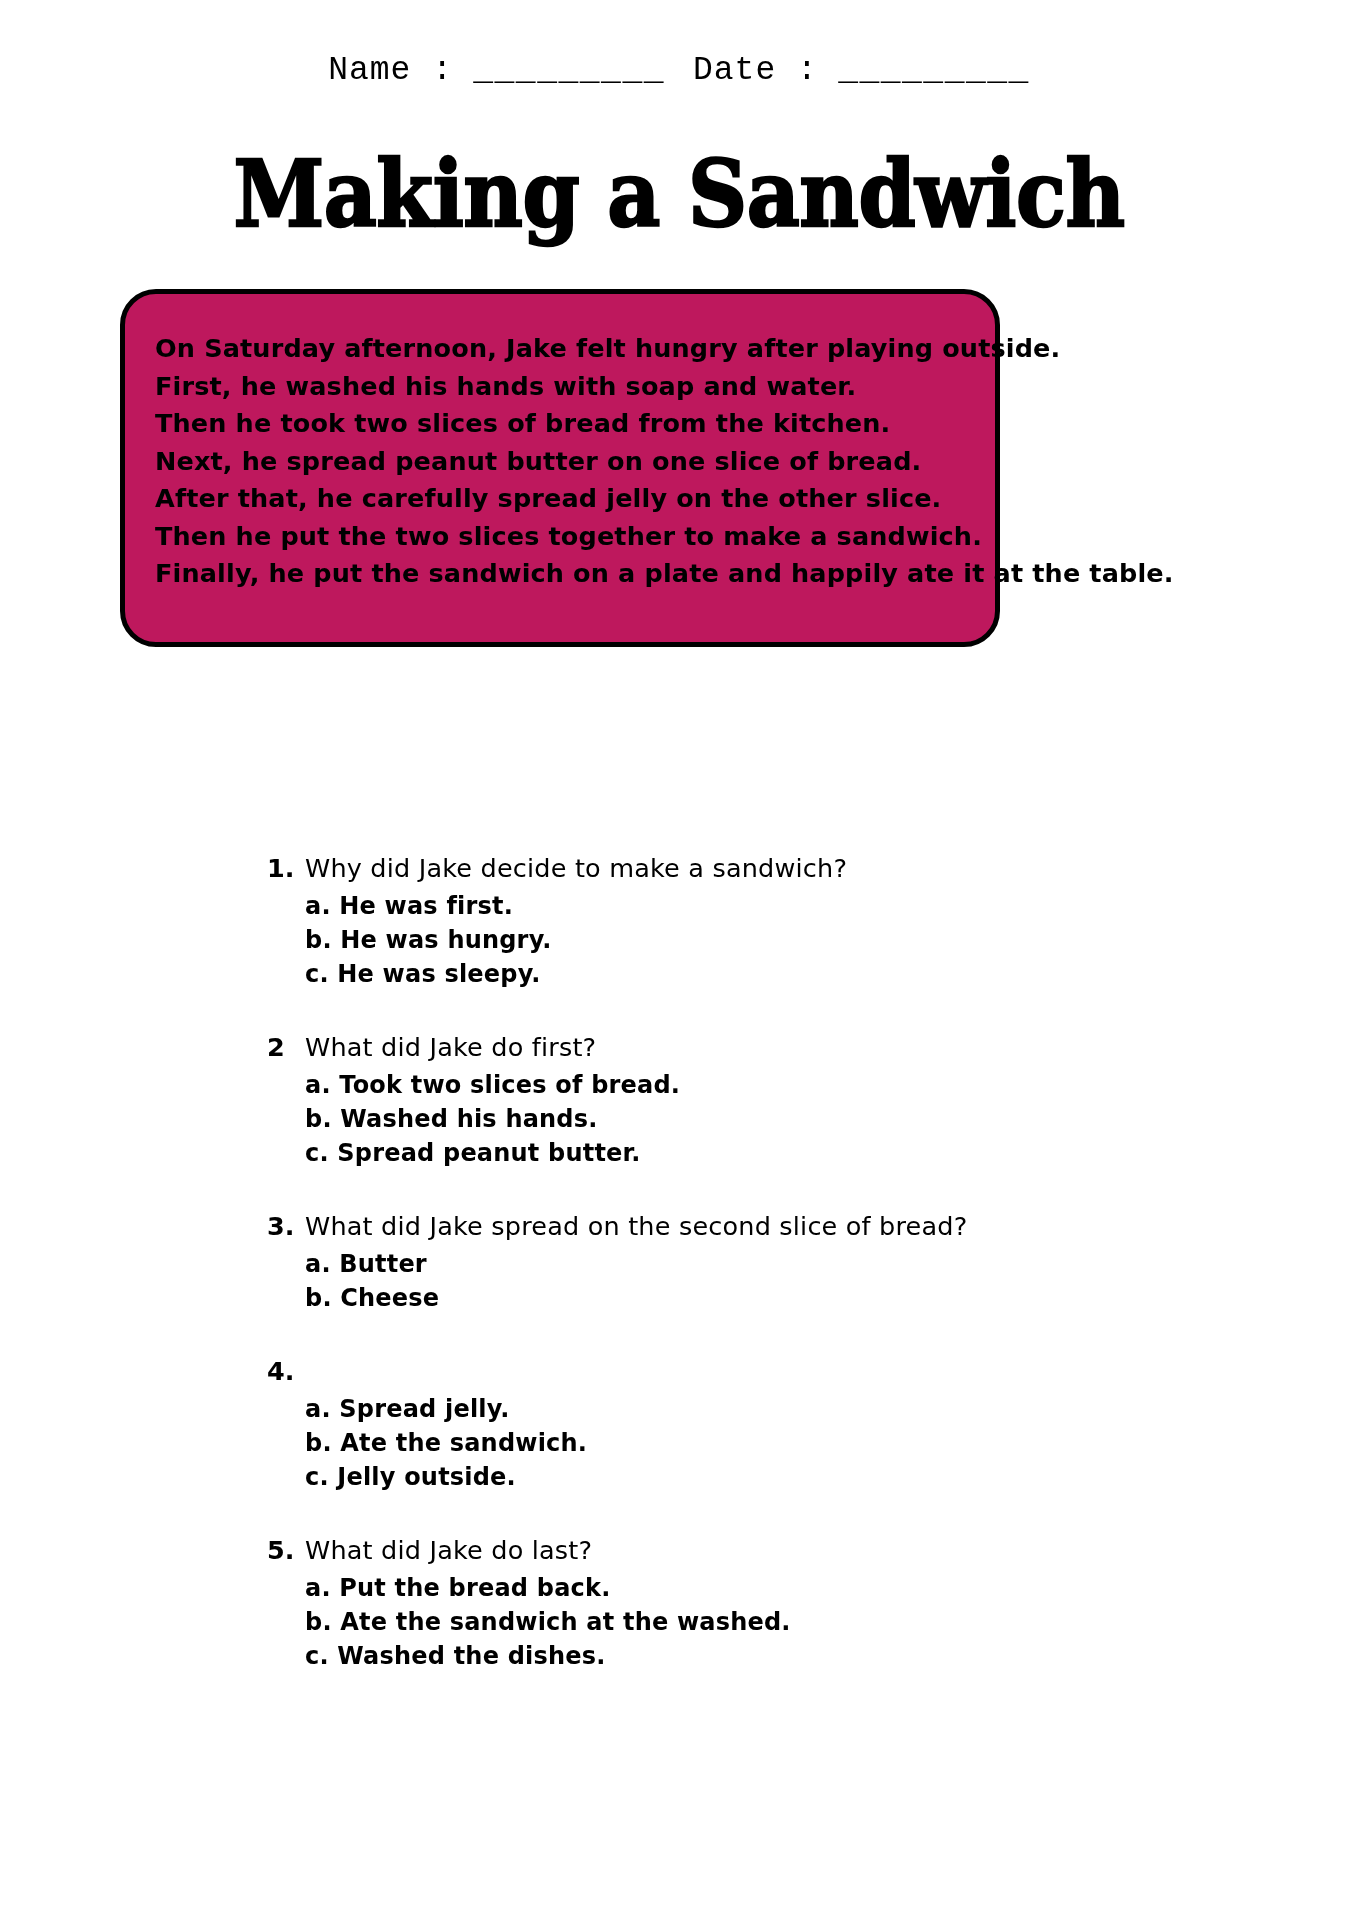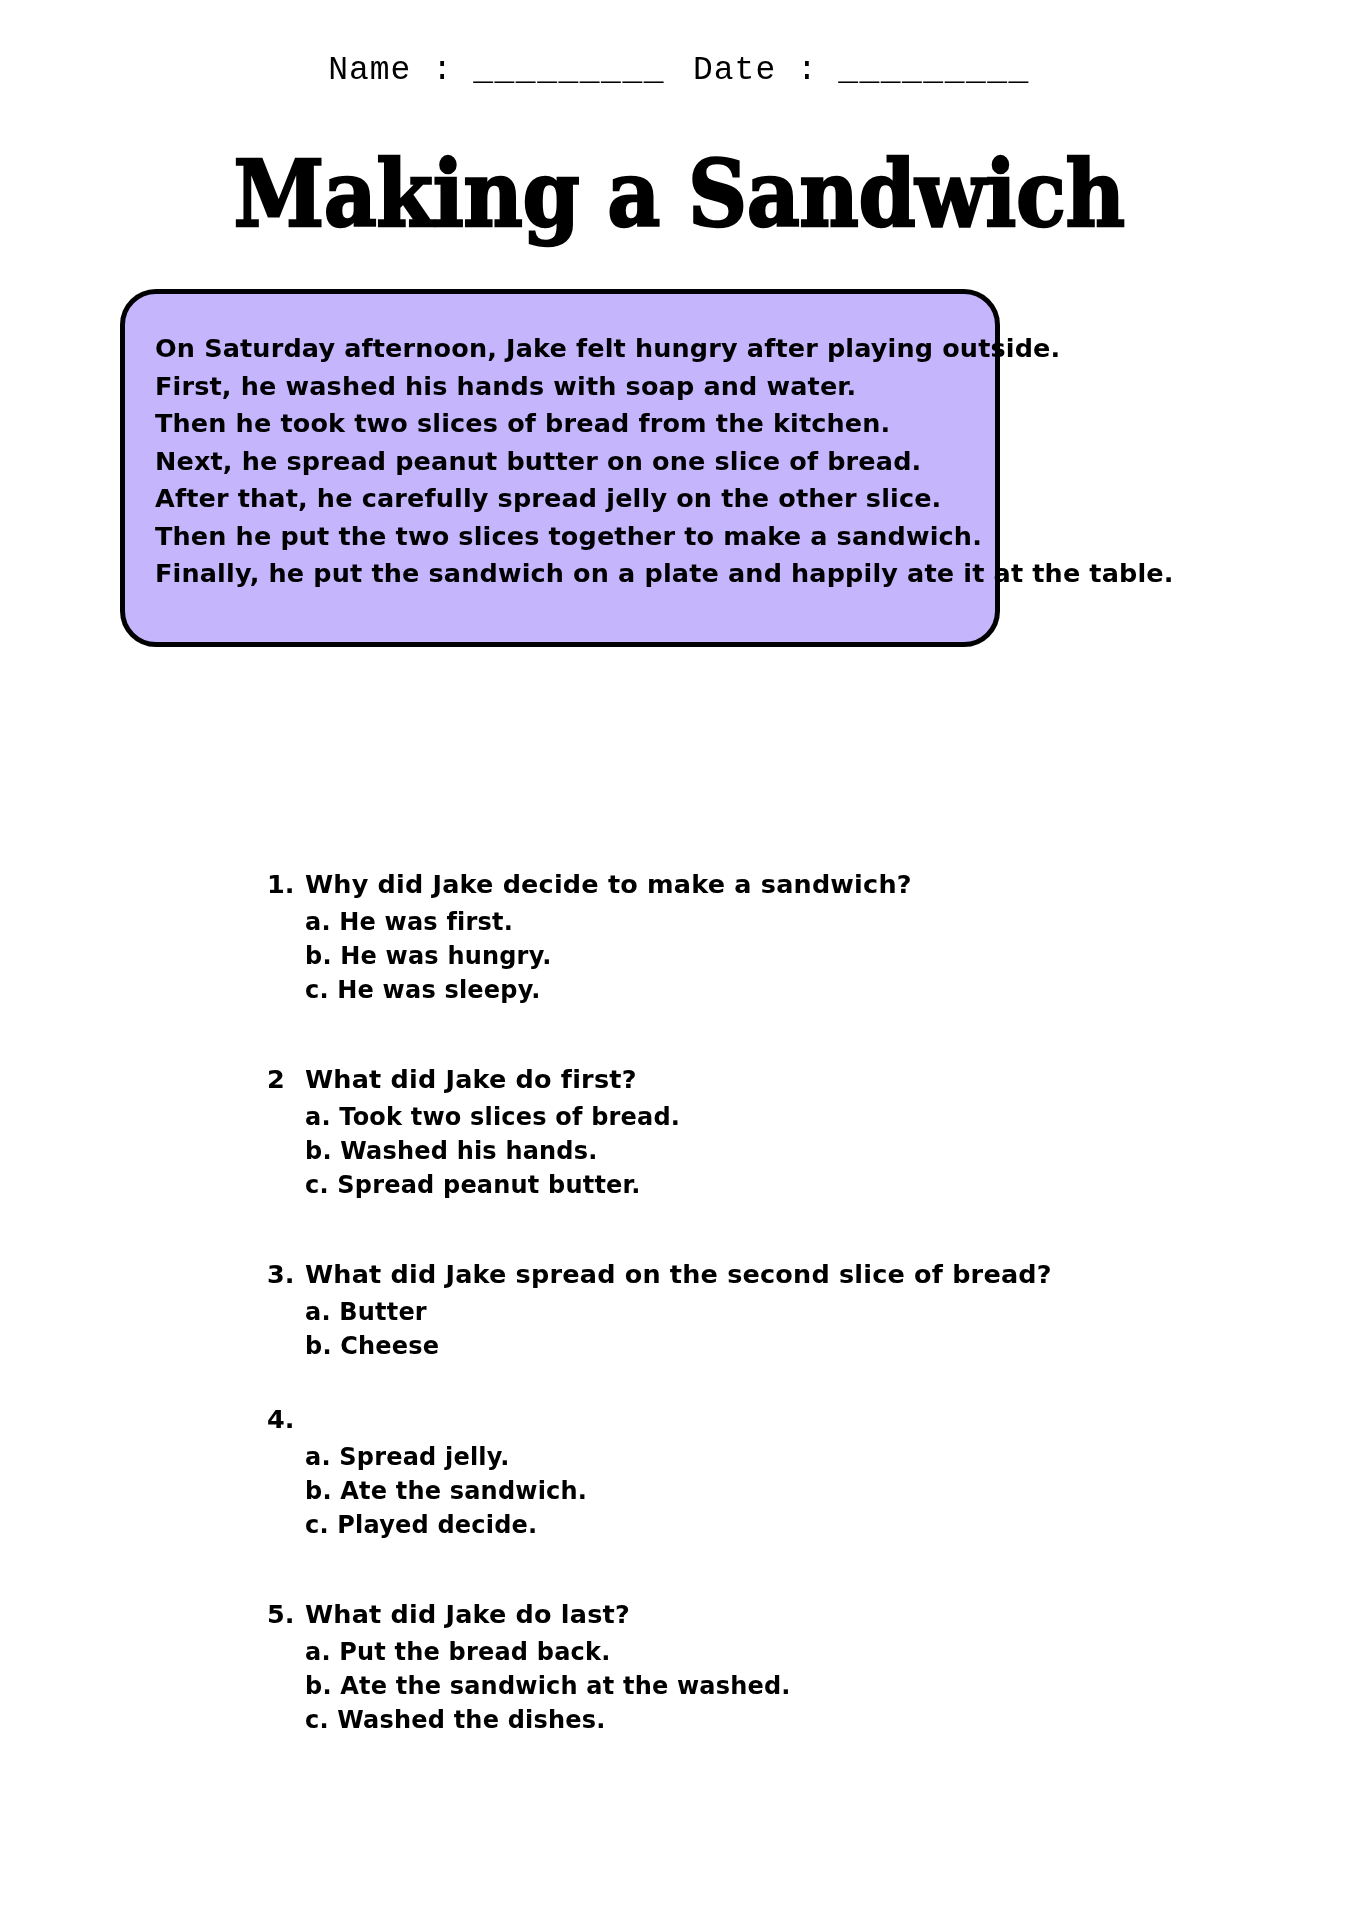--- a/index.html
+++ b/index.html
@@ -67,21 +67,21 @@
   
   .story-box {
     position: absolute;
     top: 289px;
     left: 120px;
     width: 880px;
     height: 358px;
     box-sizing: border-box;
     border: 5px solid #000000;
     border-radius: 36px;
-    background: #c4b5fd;
+    background: #be185d;
     padding-left: 48px;
   }
   .story-lines {
     position: absolute;
     top: 36px;
     left: 30px;
     right: 16px;
   }
   .story-line {
     font-family: "DejaVu Sans", sans-serif;
@@ -113,23 +113,22 @@
     line-height: 41px;
     white-space: nowrap;
   }
   .q-num {
     font-weight: bold;
     width: 38px;
     flex: 0 0 38px;
     letter-spacing: 0px;
   }
   .q-text {
-    font-weight: 700;
+    font-weight: 400;
     letter-spacing: 0.2px;
-    margin-top: 16px;
   }
   .opt-line {
     padding-left: 305px;
     font-family: "DejaVu Sans", sans-serif;
     font-size: 24px;
     line-height: 34px;
     font-weight: 600;
     letter-spacing: 0.2px;
     white-space: nowrap;
   }
@@ -187,21 +186,21 @@
       <div class="opt-line">a. Butter</div>
       <div class="opt-line">b. Cheese</div>
     </div>
 
     <div class="question-block">
       <div class="q-line">
         <span class="q-num">4.</span>
       </div>
       <div class="opt-line">a. Spread jelly.</div>
       <div class="opt-line">b. Ate the sandwich.</div>
-      <div class="opt-line">c. Played decide.</div>
+      <div class="opt-line">c. Jelly outside.</div>
     </div>
 
     <div class="question-block">
       <div class="q-line">
         <span class="q-num">5.</span>
           <span class="q-text">What did Jake do last?</span>
       </div>
       <div class="opt-line">a. Put the bread back.</div>
       <div class="opt-line">b. Ate the sandwich at the washed.</div>
       <div class="opt-line">c. Washed the dishes.</div>

